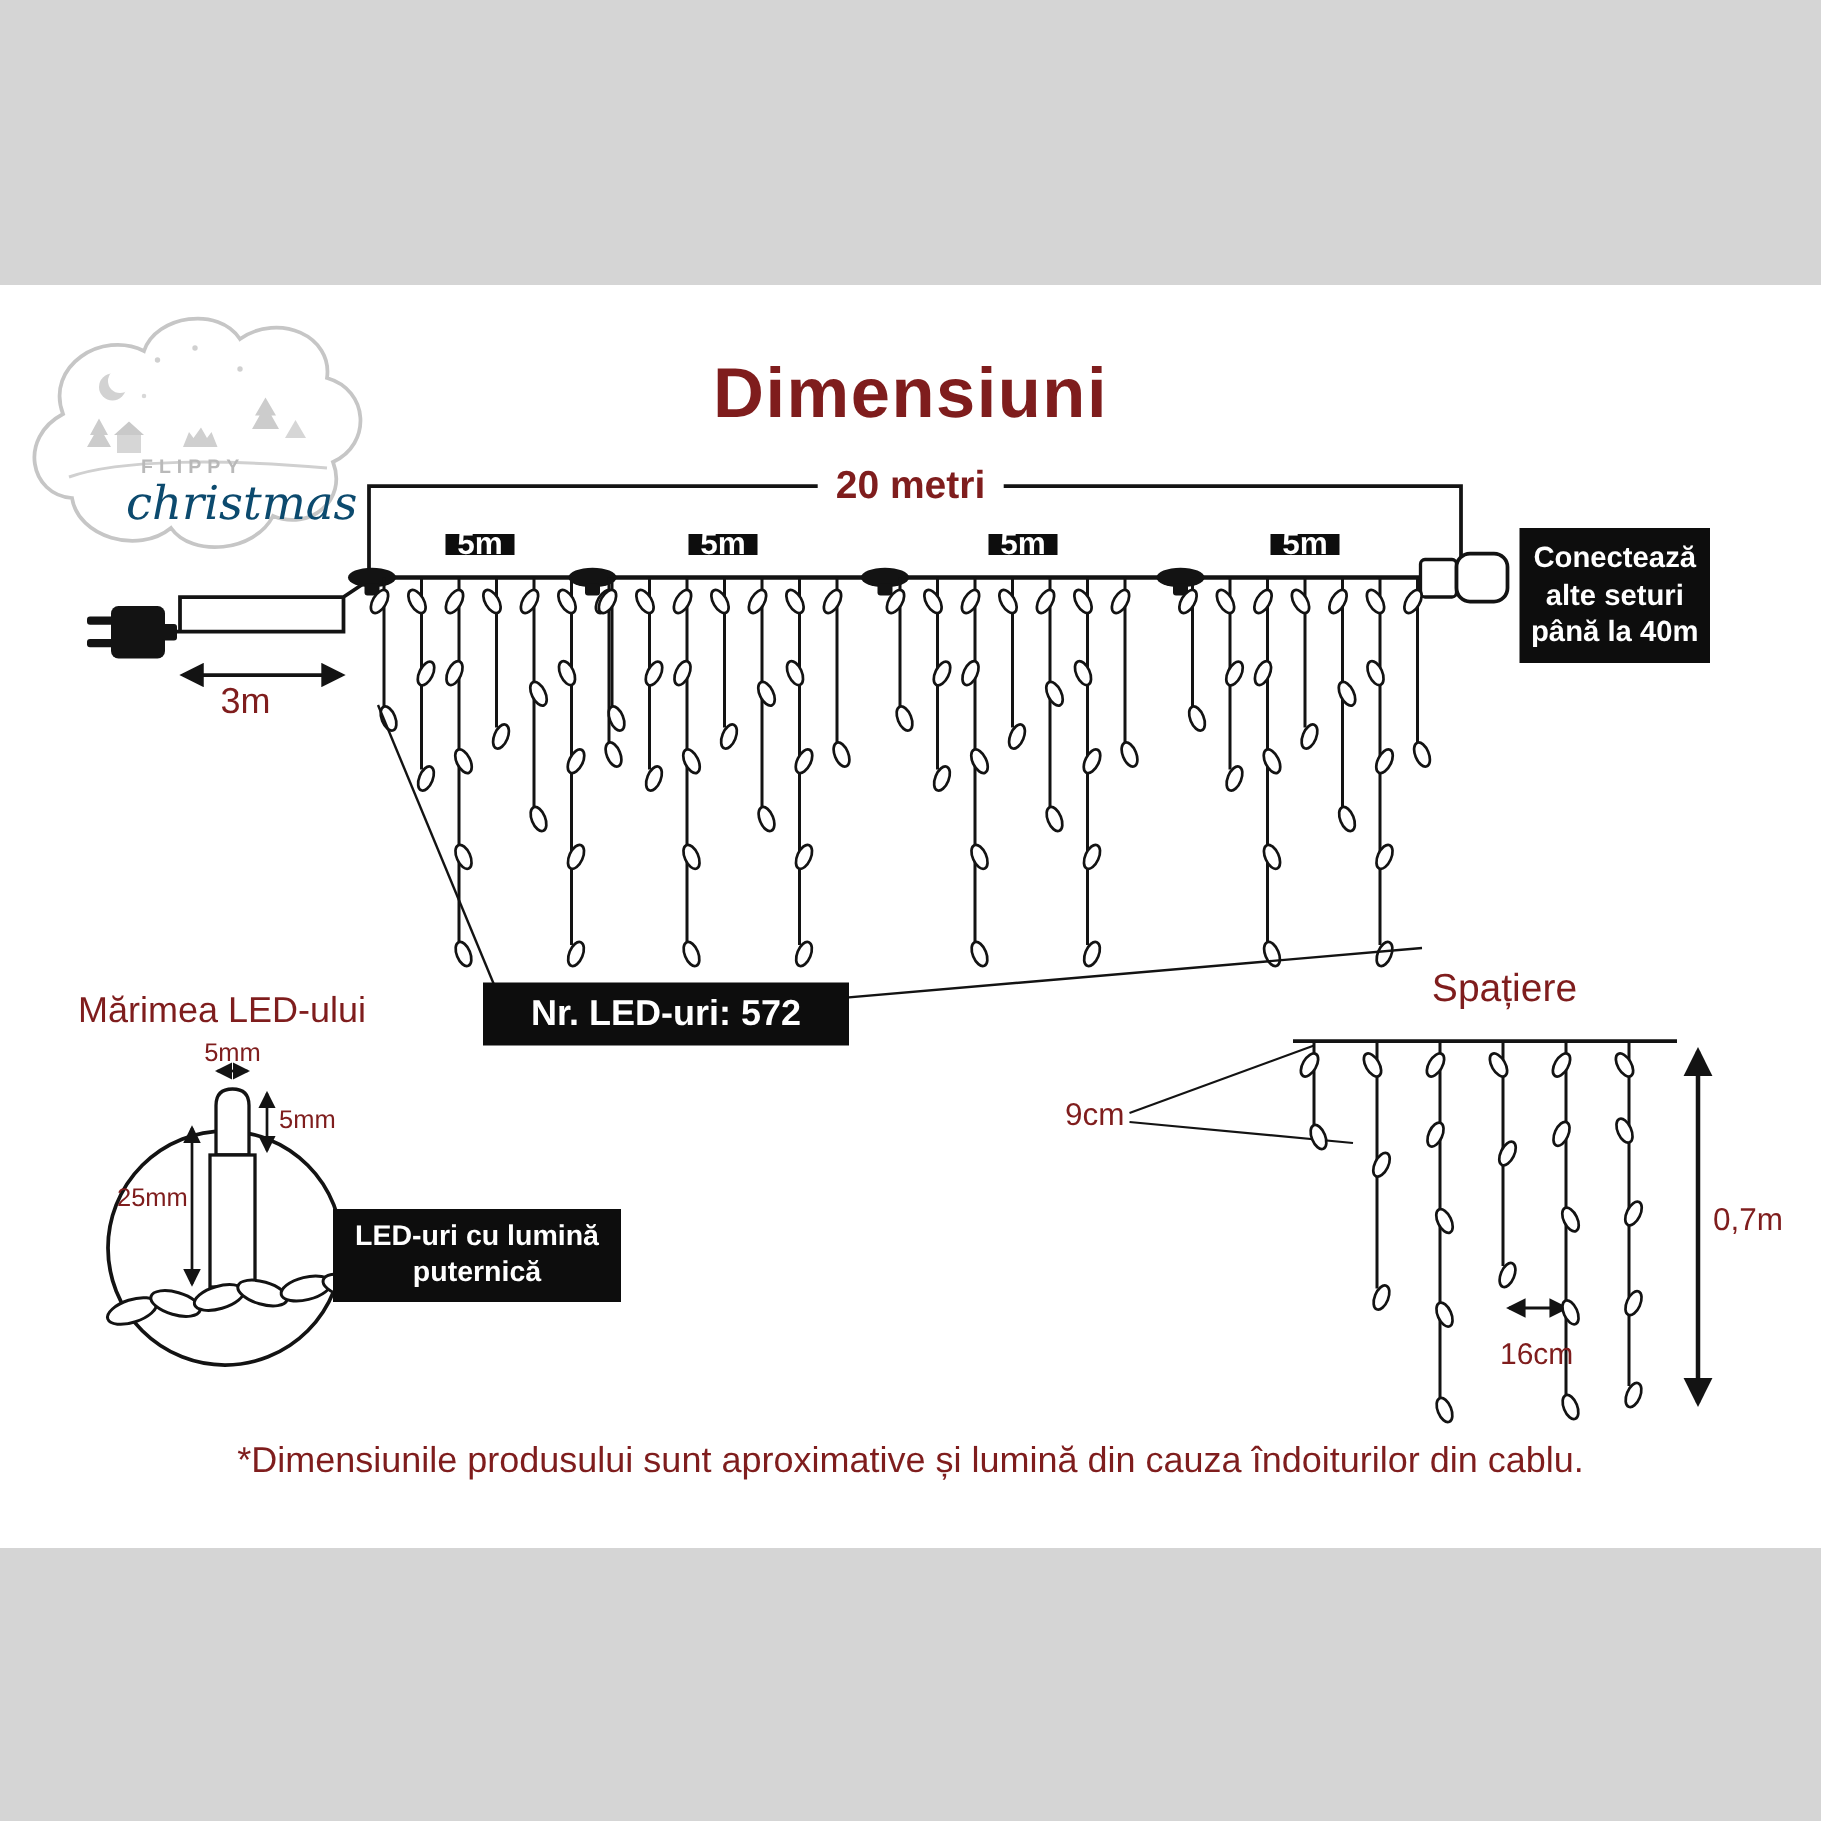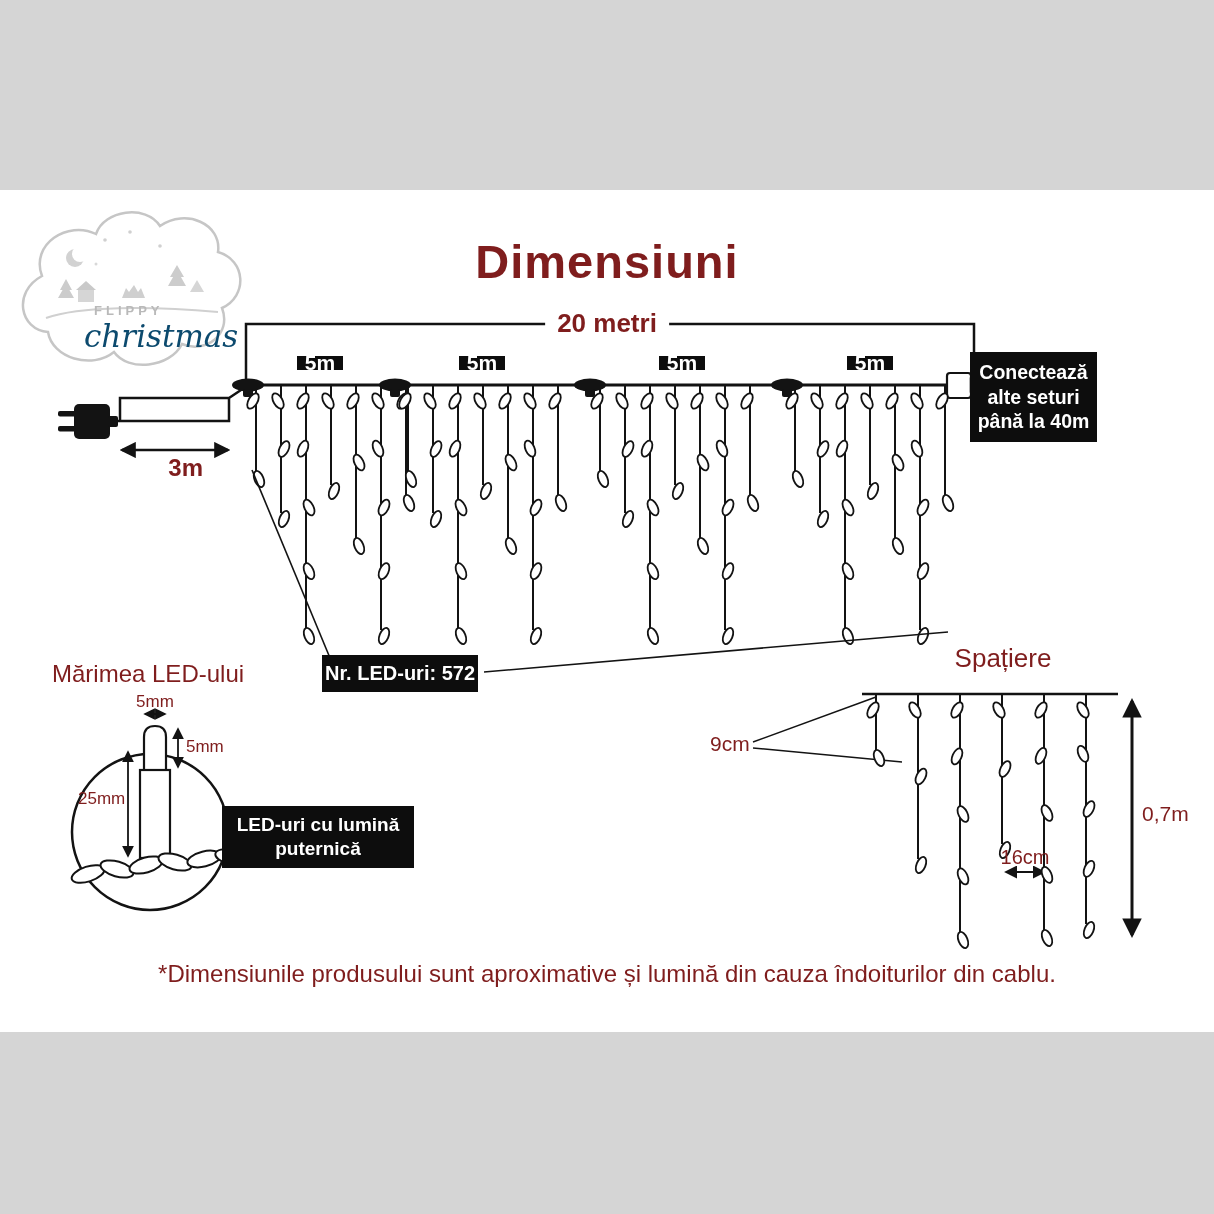--- a/index.html
+++ b/index.html
@@ -11,33 +11,33 @@
   #bar-bottom{top:1032px;height:182px}
   #art{position:absolute;left:0;top:0}
   .blackbox{position:absolute;background:#0d0d0d;color:#ffffff;font-weight:bold;
             display:flex;align-items:center;justify-content:center;text-align:center}
   .label{position:absolute;color:#7f1d1d}
   #title{left:0;top:234px;width:1214px;text-align:center;font-size:47px;font-weight:bold;letter-spacing:1px}
   #len-total{left:50%;transform:translateX(-50%);top:308px;background:#ffffff;
              padding:0 12px;font-size:26px;font-weight:bold;z-index:3}
   .seg{top:356px;width:46px;height:14px;font-size:21px}
   #seg-0{left:297px}#seg-1{left:459px}#seg-2{left:659px}#seg-3{left:847px}
-  #lead-3m{left:147px;top:454px;width:56px;text-align:right;font-size:24px;font-weight:bold}
-  #note-connect{left:970px;top:352px;width:127px;height:90px;padding:22px 2px;
+  #lead-3m{left:147px;top:454px;width:56px;text-align:left;font-size:24px;font-weight:normal}
+  #note-connect{left:1013px;top:352px;width:127px;height:90px;padding:22px 2px;
                 font-size:19.5px;line-height:1.25}
-  #led-count{left:322px;top:655px;padding:7px 3px;font-size:20px;white-space:nowrap}
+  #led-count{left:322px;top:655px;padding:7px 32px;font-size:24px;white-space:nowrap}
   #led-size-title{left:52px;top:660px;font-size:24px}
   .dim{font-size:17px}
   #mm5-top{left:129px;top:692px;width:52px;text-align:center}
   #mm5-side{left:186px;top:737px}
   #mm25{left:78px;top:789px}
   #led-note{left:222px;top:806px;width:192px;height:62px;padding:6px 4px;font-size:19px;line-height:1.25}
   #spacing-title{left:948px;top:643px;width:110px;text-align:center;font-size:26px}
   #cm9{left:710px;top:732px;font-size:21px}
-  #cm16{left:1000px;top:846px;width:50px;text-align:center;font-size:20px}
+  #cm16{left:1000px;top:892px;width:50px;font-size:20px}
   #m07{left:1142px;top:802px;font-size:21px}
   #footnote{left:0;top:960px;width:1214px;text-align:center;font-size:24px}
   #logo-flippy{left:94px;top:303px;font-size:13px;letter-spacing:4px;color:#b9b9b9;font-weight:bold}
   #logo-christmas{left:84px;top:318px;font-size:31px;color:#0c4a6e;
                   font-family:"DejaVu Serif","Liberation Serif",serif;font-style:italic}
 </style>
 </head>
 <body>
 
 <div id="bar-top" class="bar"></div>

